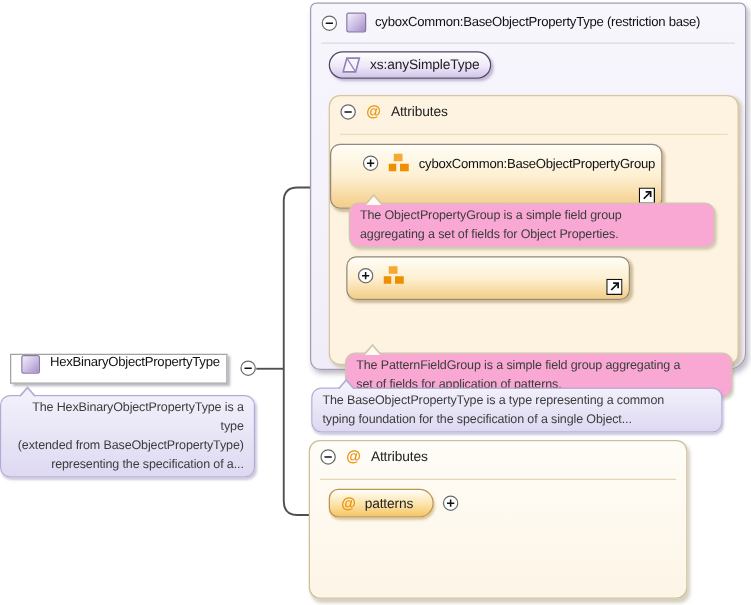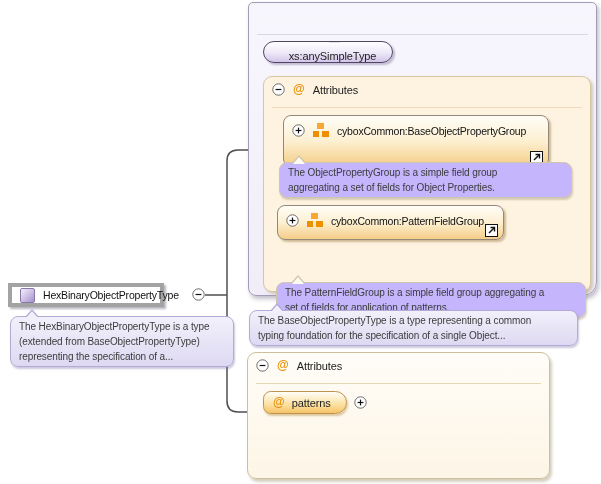--- a/index.html
+++ b/index.html
@@ -11,44 +11,44 @@
 
   
   #connector{position:absolute;left:0;top:0;width:601px;height:484px;pointer-events:none;}
 
   
   .toggle{width:13px;height:13px;flex:0 0 13px;}
   .toggle svg{display:block;}
 
   
   .root-box{
-    left:8px;top:283px;width:156px;height:24px;background:#ffffff;
-    border:4px solid #a3a3a3;box-shadow:2px 2px 2px rgba(90,90,110,.45);
-    display:flex;align-items:center;gap:8px;padding-left:8px;box-sizing:border-box;
+    left:8px;top:283px;width:174px;height:24px;background:#ffffff;
+    border:1px solid #a3a3a3;box-shadow:2px 2px 2px rgba(90,90,110,.45);
+    display:flex;align-items:flex-start;gap:8px;padding-left:8px;box-sizing:border-box;
   }
   .type-title,.node-label{font-size:10.5px;letter-spacing:-0.2px;white-space:nowrap;color:#111;}
 
   .sq-icon{width:15px;height:15px;flex:0 0 15px;border:1px solid #8878a8;box-sizing:border-box;
     background:linear-gradient(135deg,#f3eefb 0%,#cbbce3 55%,#a38fc9 100%);border-radius:2px;}
 
   .big-box{
     left:248px;top:2px;width:349px;height:294px;box-sizing:border-box;
     background:linear-gradient(180deg,#f8f6fd 0%,#f0edf8 100%);
     border:1px solid #a49bb4;border-radius:5px 5px 14px 8px;
     box-shadow:2px 3px 4px rgba(120,110,140,.45);
   }
   .box-header{position:absolute;top:7px;left:8px;right:6px;display:flex;align-items:center;gap:7px;}
   .hdr-divider{position:absolute;top:31px;left:8px;right:8px;height:1px;background:#dcd7e6;}
 
   .pill-simple{
     position:absolute;left:14px;top:38px;width:130px;height:22px;box-sizing:border-box;
     border:1.4px solid #4f4663;border-radius:11px;
     background:linear-gradient(180deg,#ffffff 0%,#eee8f8 55%,#d2c5e9 100%);
     box-shadow:2px 2px 2px rgba(150,138,180,.55);
-    display:flex;align-items:center;gap:7px;padding-left:9px;flex-direction:column;
+    display:flex;align-items:center;gap:7px;padding-left:9px;
   }
 
   .attrs-box{
     position:absolute;box-sizing:border-box;
     background:#fdf3e0;border:1px solid #d6c7a4;border-radius:9px;
     box-shadow:2px 2px 3px rgba(160,140,90,.4);
   }
   #attrs-top{left:14px;top:73px;width:328px;height:216px;}
   .attrs-divider{position:absolute;top:30px;left:8px;right:8px;height:1px;background:#ecdcba;}
   .at-glyph{color:#e8920c;font-weight:bold;font-size:12px;line-height:13px;}
@@ -63,21 +63,21 @@
   .grp-icon{width:16px;height:15px;position:relative;flex:0 0 16px;}
   .grp-icon i{position:absolute;display:block;}
   .grp-icon .s1{left:4px;top:0;width:7px;height:6px;background:#f6a833;}
   .grp-icon .s2{left:0;top:8px;width:6px;height:6px;background:#ee8f00;}
   .grp-icon .s3{left:9px;top:8px;width:7px;height:6px;background:#ee8f00;}
   .jump{position:absolute;right:5px;bottom:3px;width:13px;height:13px;}
 
   
   .callout{
     position:absolute;box-sizing:border-box;border-radius:8px;
-    background:#c4b5fd;border:1px solid #cfc6ae;
+    background:#f9a8d4;border:1px solid #cfc6ae;
     box-shadow:1px 2px 2px rgba(140,130,100,.35);
     padding:2px 8px;font-size:10px;line-height:15px;letter-spacing:-0.1px;color:#3c3c3c;
     white-space:pre-line;
   }
   .callout::before{content:"";position:absolute;top:-8px;left:var(--px,12px);width:0;height:0;
     border-left:7px solid transparent;border-right:7px solid transparent;border-bottom:8px solid #cfc6ae;}
   .callout::after{content:"";position:absolute;top:-6.2px;left:calc(var(--px,12px) + 1px);width:0;height:0;
     border-left:6px solid transparent;border-right:6px solid transparent;border-bottom:7px solid #fdfaf1;}
 
   .callout.purple{
@@ -98,21 +98,21 @@
   .pill-attr{
     position:absolute;left:15px;top:38px;width:84px;height:23px;box-sizing:border-box;
     border:1px solid #bf9350;border-radius:8px 12px 12px 8px;
     background:linear-gradient(180deg,#fffef9 0%,#fbe0a0 60%,#f6c468 100%);
     box-shadow:1px 2px 2px rgba(180,140,60,.45);
     display:flex;align-items:center;gap:7px;padding-left:9px;
   }
   .pill-attr .at-glyph{font-size:12px;}
   .pill-label{font-size:11px;letter-spacing:-0.1px;color:#222;}
 
-  .tooltip-left{left:10px;top:316px;width:224px;--px:14px;}
+  .tooltip-left{left:0;top:316px;width:204px;text-align:right;--px:14px;}
 </style>
 </head>
 <body>
 
 <svg id="connector" viewBox="0 0 601 484">
   <path d="M248,150 H238 Q227,150 227,161 V401 Q227,412 238,412 H248" fill="none" stroke="#4f4f4f" stroke-width="1.5"></path>
   <path d="M205,295 H227" fill="none" stroke="#4f4f4f" stroke-width="1.5"></path>
 </svg>
 
 <div class="abs root-box">
@@ -125,20 +125,30 @@
       <circle cx="6.5" cy="6.5" r="5.7" fill="#ffffff" stroke="#6a6a6a"></circle>
       <line x1="3.6" y1="6.5" x2="9.4" y2="6.5" stroke="#111" stroke-width="1.2"></line>
     </svg>
 </div>
 
 <div class="callout purple tooltip-left">The HexBinaryObjectPropertyType is a type
 (extended from BaseObjectPropertyType)
 representing the specification of a...</div>
 
 <div class="abs big-box">
+  <div class="box-header">
+    <span class="toggle">
+      <svg width="13" height="13">
+          <circle cx="6.5" cy="6.5" r="5.7" fill="#ffffff" stroke="#6a6a6a"></circle>
+          <line x1="3.6" y1="6.5" x2="9.4" y2="6.5" stroke="#111" stroke-width="1.2"></line>
+        </svg>
+    </span>
+    <span class="sq-icon" style="width:16px;height:16px;flex-basis:16px;"></span>
+    <span class="type-title">cyboxCommon:BaseObjectPropertyType (restriction base)</span>
+  </div>
   <div class="hdr-divider"></div>
 
   <div class="pill-simple">
     <svg width="16" height="14">
       <polygon points="4.5,1.5 14.5,1.5 11.5,12.5 1.5,12.5" fill="#f7f3fc" stroke="#9282b4" stroke-width="1.3"></polygon>
       <line x1="4.5" y1="1.5" x2="11.5" y2="12.5" stroke="#9282b4" stroke-width="1"></line>
     </svg>
     <span class="pill-label">xs:anySimpleType</span>
   </div>
 
@@ -148,21 +158,21 @@
         <svg width="13" height="13">
             <circle cx="6.5" cy="6.5" r="5.7" fill="#ffffff" stroke="#6a6a6a"></circle>
             <line x1="3.6" y1="6.5" x2="9.4" y2="6.5" stroke="#111" stroke-width="1.2"></line>
           </svg>
       </span>
       <span class="at-glyph">@</span>
       <span class="attrs-title">Attributes</span>
     </div>
     <div class="attrs-divider"></div>
 
-    <div class="grp" style="left:19px;top:38px;width:266px;height:52px;">
+    <div class="grp" style="left:0;top:38px;width:266px;height:52px;padding-left:17px;">
       <div class="grp-row">
         <span class="toggle">
           <svg width="13" height="13">
               <circle cx="6.5" cy="6.5" r="5.7" fill="#ffffff" stroke="#6a6a6a"></circle>
               <line x1="3.6" y1="6.5" x2="9.4" y2="6.5" stroke="#111" stroke-width="1.2"></line>
               <line x1="6.5" y1="3.6" x2="6.5" y2="9.4" stroke="#111" stroke-width="1.2"></line>
             </svg>
         </span>
         <span class="grp-icon">
             <i class="s1"></i>
@@ -190,21 +200,20 @@
               <circle cx="6.5" cy="6.5" r="5.7" fill="#ffffff" stroke="#6a6a6a"></circle>
               <line x1="3.6" y1="6.5" x2="9.4" y2="6.5" stroke="#111" stroke-width="1.2"></line>
               <line x1="6.5" y1="3.6" x2="6.5" y2="9.4" stroke="#111" stroke-width="1.2"></line>
             </svg>
         </span>
         <span class="grp-icon">
             <i class="s1"></i>
             <i class="s2"></i>
             <i class="s3"></i>
           </span>
-        <span class="node-label">cyboxCommon:PatternFieldGroup</span>
       </div>
       <span class="jump">
         <svg width="13" height="13">
             <rect x="0.5" y="0.5" width="12" height="12" fill="#ffffff" stroke="#111"></rect>
             <line x1="4" y1="9" x2="9" y2="4" stroke="#111" stroke-width="1.4"></line>
             <polyline points="5.5,3.5 9.5,3.5 9.5,7.5" fill="none" stroke="#111" stroke-width="1.4"></polyline>
           </svg>
       </span>
     </div>
 

